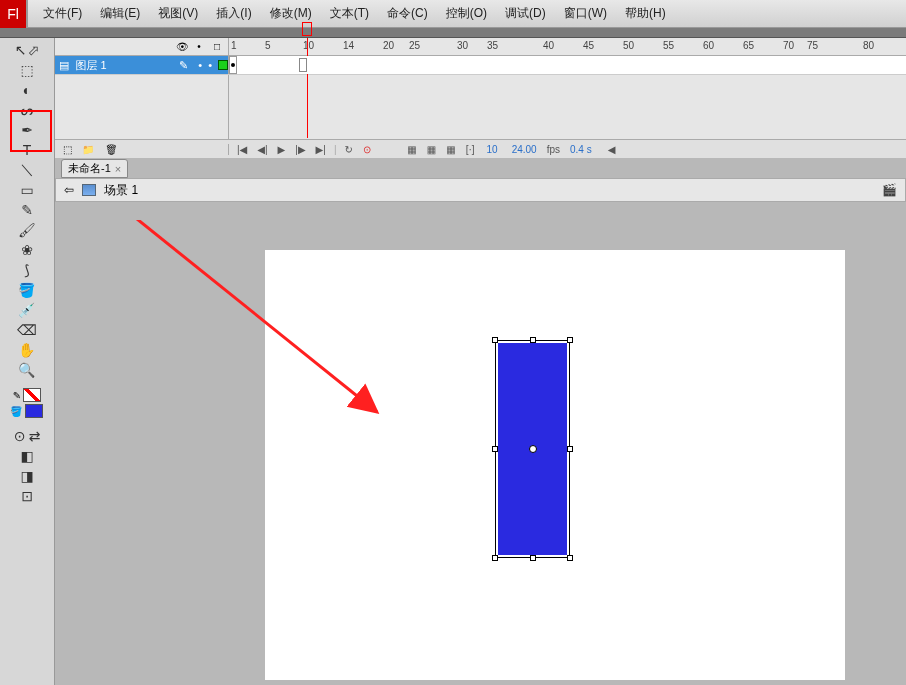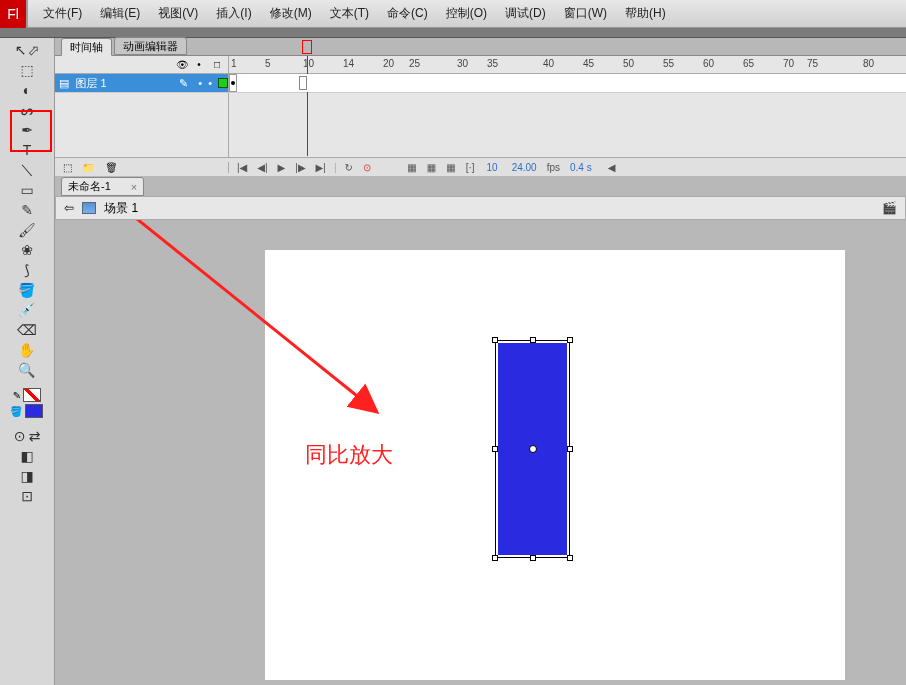--- a/index.html
+++ b/index.html
@@ -46,21 +46,21 @@
 .tl-empty-left { width: 174px; border-right: 1px solid #aaa; }
 .tl-empty-right { flex: 1; background: #e6e6e6; }
 
 .tl-footer { height: 19px; border-top: 1px solid #aaa; display: flex; align-items: center; background: #e0e0e0; font-size: 10px; }
 .tl-footer-left { width: 174px; border-right: 1px solid #aaa; display: flex; align-items: center; padding-left: 6px; gap: 6px; }
 .tl-footer-right { flex: 1; display: flex; align-items: center; gap: 6px; padding-left: 6px; color: #555; }
 .tlf-btn { cursor: pointer; padding: 0 2px; }
 .blue-num { color: #2a6fc9; padding: 0 4px; }
 
 .doc-tabbar { height: 20px; display: flex; align-items: flex-end; padding-left: 6px; background: #b8b8b8; }
-.doc-tab { background: #e6e6e6; border: 1px solid #888; border-top-left-radius: 3px; border-top-right-radius: 3px; padding: 1px 6px; font-size: 11px; display: flex; align-items: center; gap: 20px; }
+.doc-tab { background: #e6e6e6; border: 1px solid #888; border-top-left-radius: 3px; border-top-right-radius: 3px; padding: 1px 6px; font-size: 11px; display: flex; align-items: center; gap: 4px; }
 .doc-tab .x { color: #777; cursor: pointer; }
 
 .scene-bar { height: 24px; background: #e7e7e7; border: 1px solid #aaa; display: flex; align-items: center; padding: 0 8px; gap: 8px; }
 .scene-icon { width: 14px; height: 12px; background: linear-gradient(#5a8fd0, #7aafef); border: 1px solid #567; }
 .scene-bar .right { margin-left: auto; display: flex; gap: 6px; }
 
 .stage-area { position: absolute; top: 182px; left: 0; right: 0; bottom: 0; background: #b8b8b8; overflow: hidden; }
 .stage-scroll { position: absolute; inset: 0; }
 .canvas { position: absolute; left: 210px; top: 30px; width: 580px; height: 430px; background: #fff; }
 
@@ -137,25 +137,20 @@
   </div>
   <div class="tool">◧</div>
   <div class="tool">◨</div>
   <div class="tool">⊡</div>
 </div>
 
 <div class="red-box" style="left:10px; top:110px; width:42px; height:42px;"></div>
 
 <div class="main">
 
-  <div class="tabbar">
-    <div style="width:6px;"></div>
-    <div class="tab active">时间轴</div>
-    <div class="tab">动画编辑器</div>
-  </div>
 
   <div class="timeline-panel">
     <div class="tl-header">
       <div class="tl-left">
         <span class="eye-icon">👁</span>
         <span class="lock-icon">•</span>
         <span class="box-icon">□</span>
       </div>
       <div class="tl-ruler">
         <span class="ruler-num" style="left:2px">1</span>
@@ -263,17 +258,16 @@
 
       <svg class="annotation-arrow" width="906" height="685" style="left:0;top:0;">
         <defs>
           <marker id="ah" markerWidth="12" markerHeight="12" refX="9" refY="5" orient="auto">
             <path d="M0,0 L10,5 L0,10 z" fill="#ff2020"></path>
           </marker>
         </defs>
         <line x1="-10" y1="-75" x2="322" y2="192" stroke="#ff2020" stroke-width="3" marker-end="url(#ah)"></line>
       </svg>
 
-      <div class="annotation-text" style="left:250px; top:220px;">同比放大</div>
     </div>
   </div>
 
 </div>
 
 </body></html>

